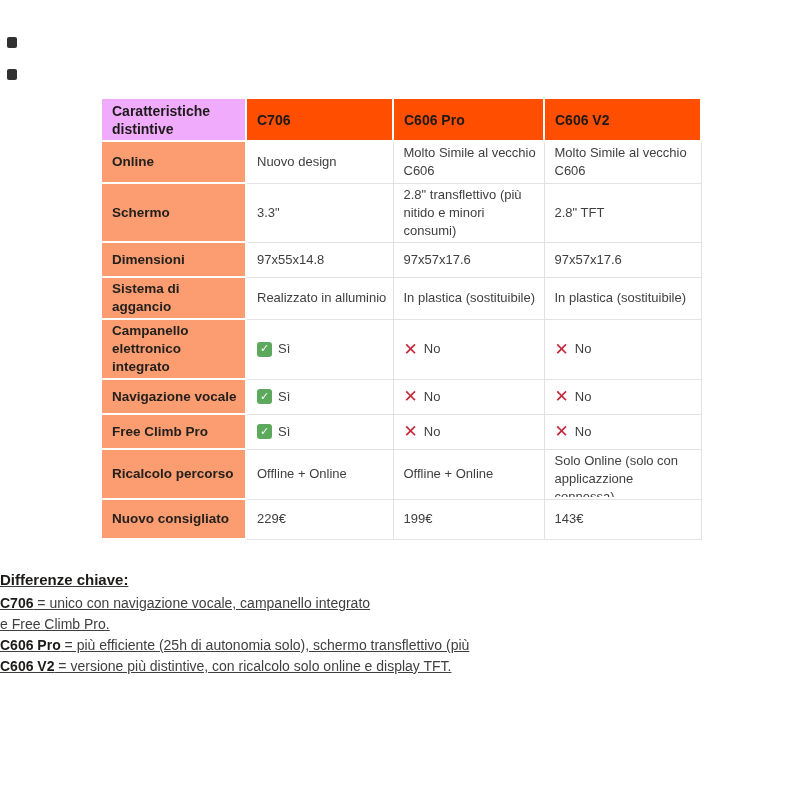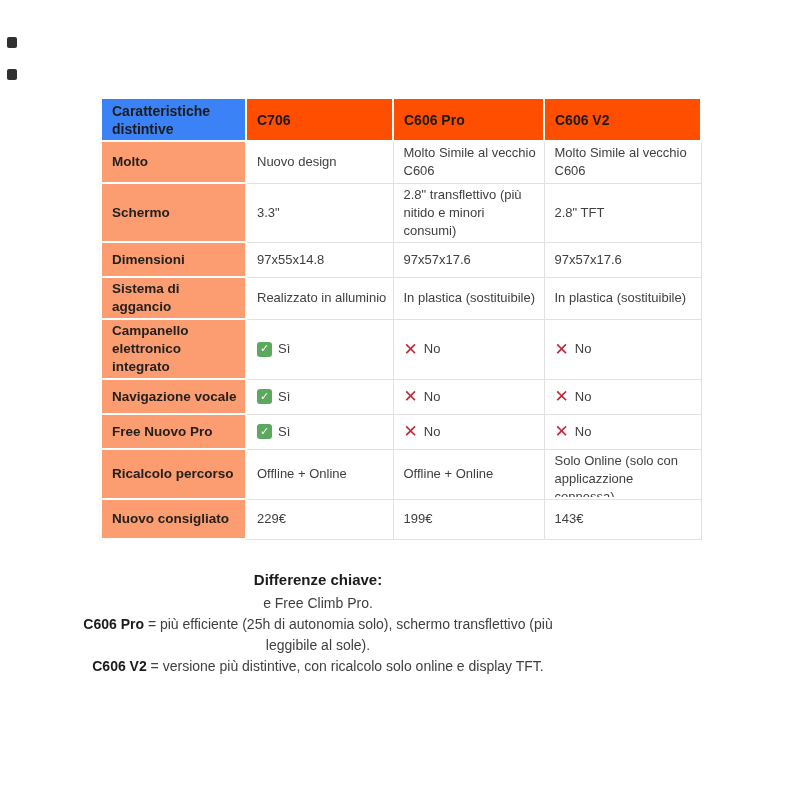--- a/index.html
+++ b/index.html
@@ -11,32 +11,32 @@
 
   table.cmp{position:absolute;left:100px;top:97px;width:600px;table-layout:fixed;
             border-collapse:collapse;}
   table.cmp td{border:1px solid #e2e2e2;background:#ffffff;padding:2px 4px 2px 10px;
                font-size:13px;line-height:18px;color:#3f3f3f;vertical-align:middle;
                overflow:hidden;}
   table.cmp td.lbl{background:#fb9d71;border:2px solid #ffffff;font-weight:700;
                    font-size:13.5px;color:#24201d;}
   table.cmp tr.head td{background:#ff4e00;border:2px solid #ffffff;font-weight:700;
                        font-size:14px;color:#1d1b19;}
-  table.cmp tr.head td.lbl{background:#3b82f6;}
+  table.cmp tr.head td.lbl{background:#f0abfc;}
   td.top{vertical-align:top;padding-top:4px;}
   .clip{max-height:45px;overflow:hidden;}
   .yn{display:flex;align-items:center;gap:6px;}
   .ck{flex:0 0 auto;width:15px;height:15px;border-radius:3px;background:#5ca85c;color:#ffffff;
       font-size:11px;font-weight:700;display:inline-flex;align-items:center;justify-content:center;
       font-family:"DejaVu Sans",sans-serif;}
   .cx{flex:0 0 auto;color:#c32b3c;font-size:17px;font-weight:600;line-height:1;
       font-family:"DejaVu Sans",sans-serif;}
 
-  .notes{position:absolute;top:569px;left:0;width:636px;text-align:center;
-         font-size:14px;line-height:21px;color:#3f3f3f;}
+  .notes{position:absolute;top:569px;left:0;width:636px;
+         font-size:14px;line-height:21px;color:#3f3f3f;text-decoration:underline;}
   .notes .hd{font-size:15px;font-weight:700;color:#1d1b19;margin:0 0 3px 0;}
   .notes p{margin:0;}
   .notes .line{display:block;}
   .notes b{color:#1d1b19;}
 </style>
 </head>
 <body>
 
 <div class="page">
 
@@ -53,21 +53,21 @@
 
     <tbody>
         <tr class="head" style="height:43px">
       <td class="lbl">Caratteristiche distintive</td>
       <td>C706</td>
       <td>C606 Pro</td>
       <td>C606 V2</td>
     </tr>
 
     <tr style="height:42px">
-      <td class="lbl">Molto</td>
+      <td class="lbl">Online</td>
       <td>Nuovo design</td>
       <td>Molto Simile al vecchio C606</td>
       <td>Molto Simile al vecchio C606</td>
     </tr>
 
     <tr style="height:55px">
       <td class="lbl">Schermo</td>
       <td>3.3"</td>
       <td>2.8" transflettivo (più nitido e minori consumi)</td>
       <td>2.8" TFT</td>
@@ -125,21 +125,21 @@
           </td>
       <td>
             <span class="yn">
               <span class="cx">✕</span>
               <span>No</span>
             </span>
           </td>
     </tr>
 
     <tr style="height:35px">
-      <td class="lbl">Free Nuovo Pro</td>
+      <td class="lbl">Free Climb Pro</td>
       <td>
             <span class="yn">
               <span class="ck">✓</span>
               <span>Sì</span>
             </span>
           </td>
       <td>
             <span class="yn">
               <span class="cx">✕</span>
               <span>No</span>
@@ -168,24 +168,24 @@
       <td>229€</td>
       <td>199€</td>
       <td>143€</td>
     </tr>
   </tbody>
     </table>
 
   <div class="notes">
     <div class="hd">Differenze chiave:</div>
     <p class="note">
+      <span class="line"><b>C706</b><span> = unico con navigazione vocale, campanello integrato</span></span>
       <span class="line">e Free Climb Pro.</span>
     </p>
     <p class="note">
       <span class="line"><b>C606 Pro</b><span> = più efficiente (25h di autonomia solo), schermo transflettivo (più</span></span>
-      <span class="line">leggibile al sole).</span>
     </p>
     <p class="note">
       <span class="line"><b>C606 V2</b><span> = versione più distintive, con ricalcolo solo online e display TFT.</span></span>
     </p>
   </div>
 
 </div>
 
 </body></html>

